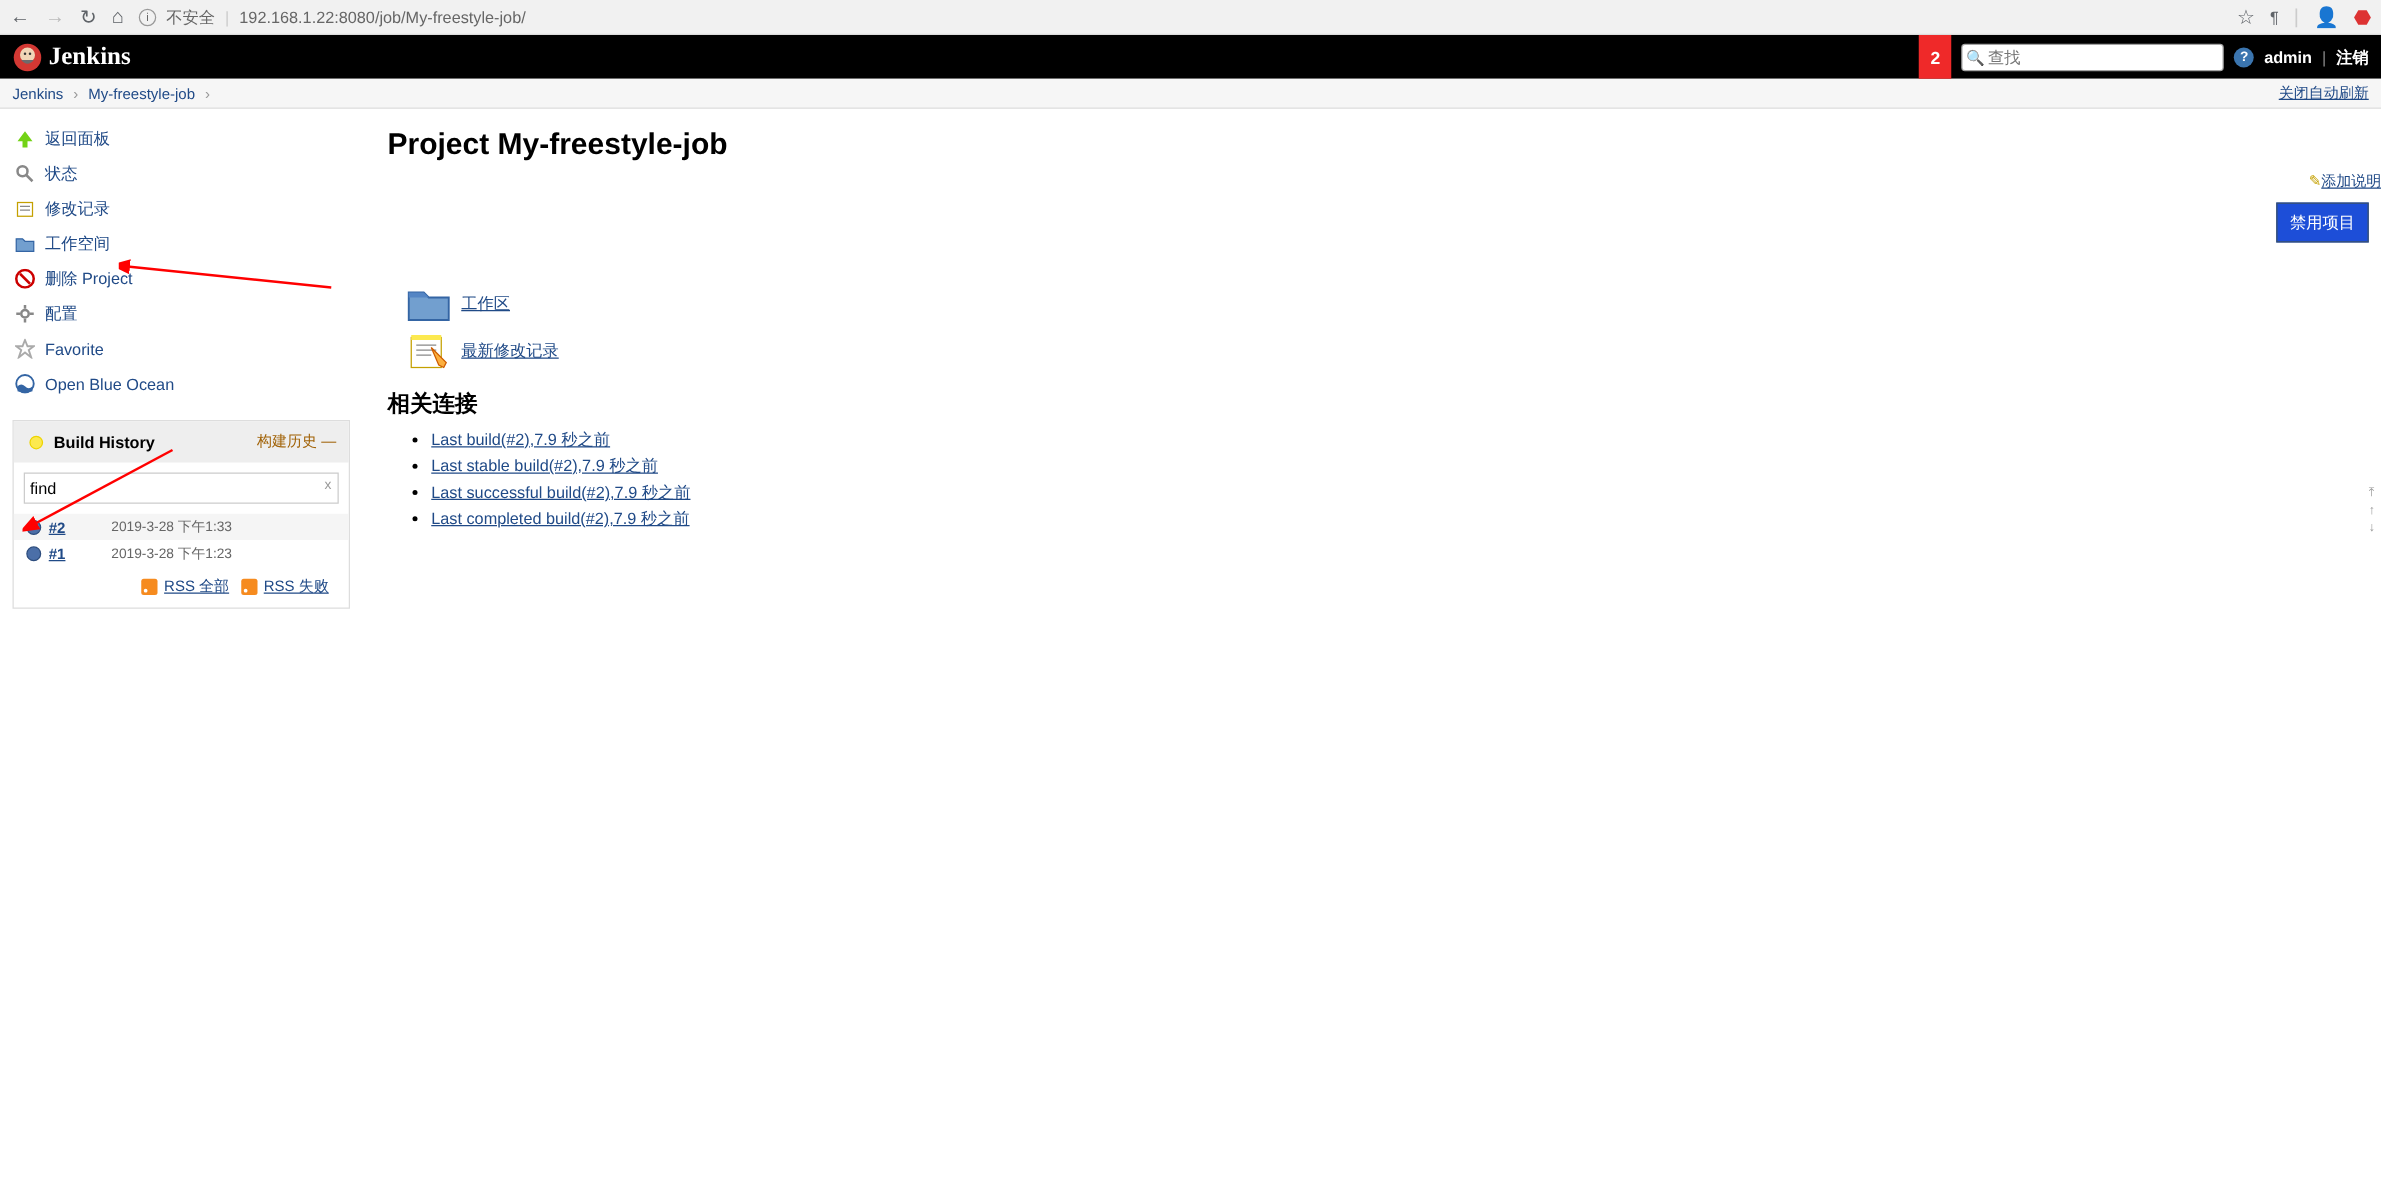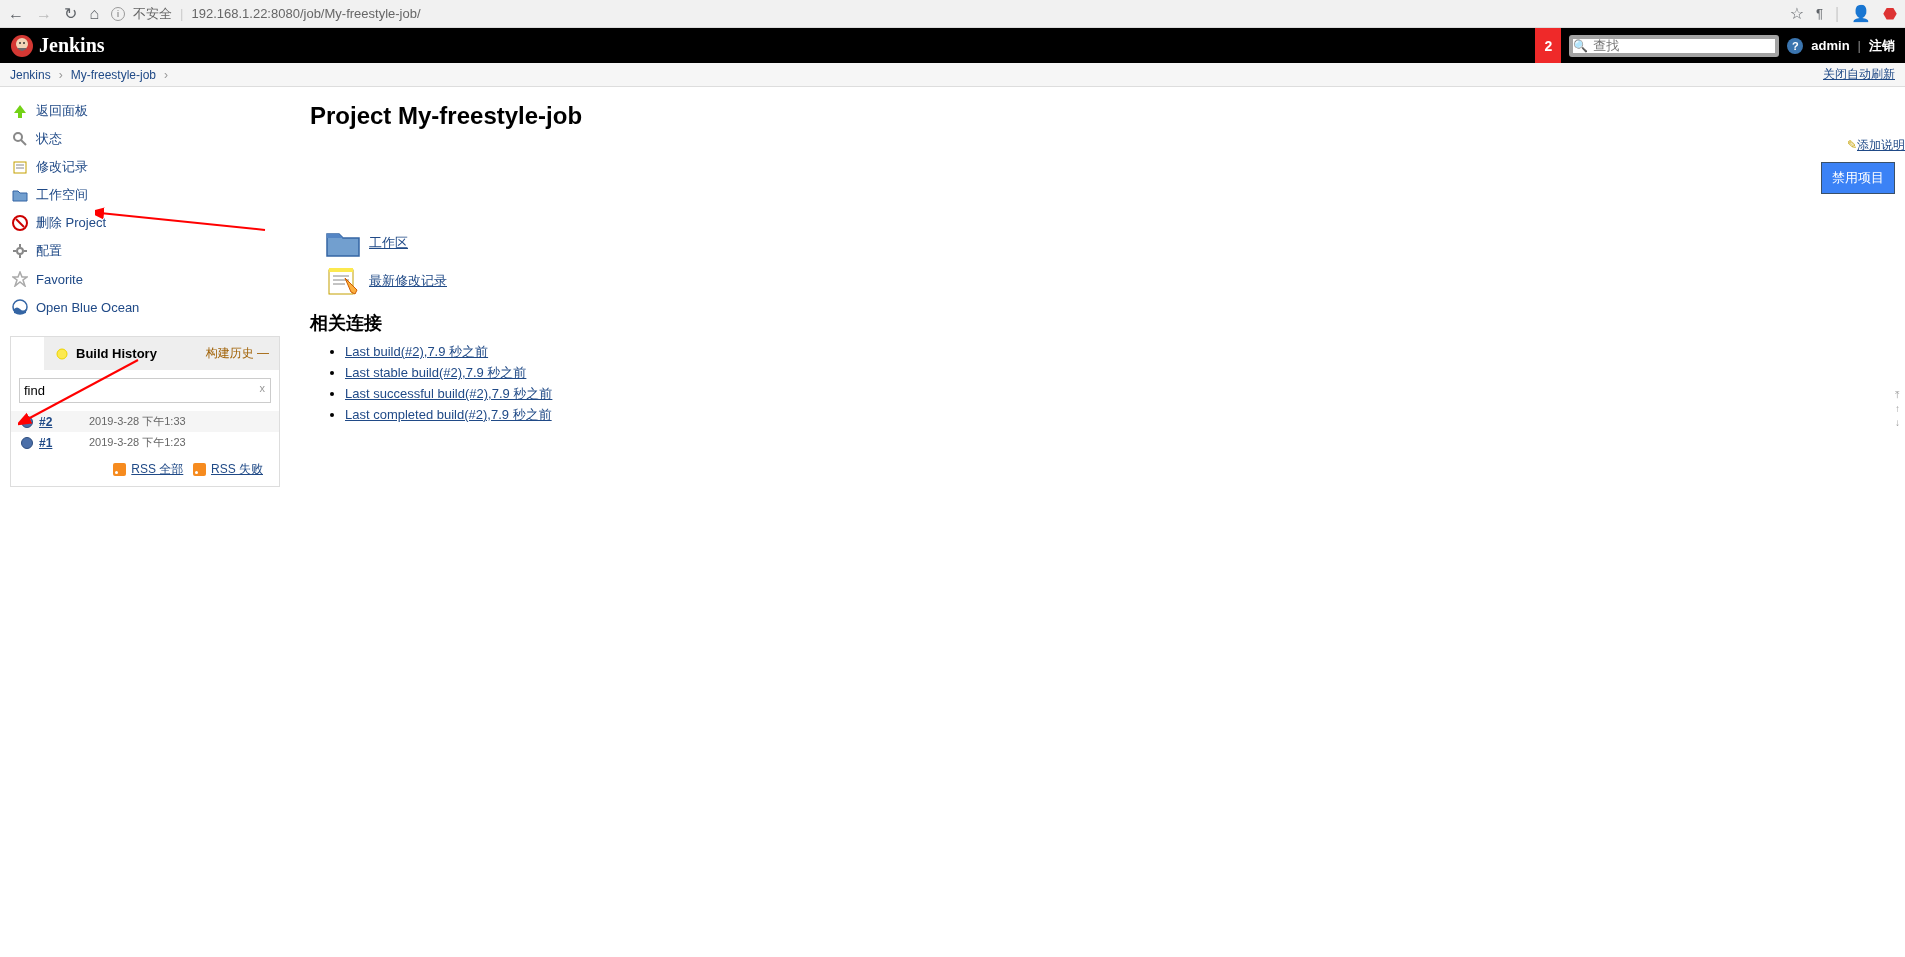--- a/index.html
+++ b/index.html
@@ -13,21 +13,21 @@
     .url-bar .insecure { border: 1px solid #999; border-radius: 50%; width: 14px; height: 14px; display: inline-flex; align-items: center; justify-content: center; font-size: 9px; }
     .browser-right { display: flex; gap: 12px; align-items: center; color: #5f6368; }
     .browser-right span { font-size: 16px; }
     
     
     .jenkins-header { height: 35px; background: #000; color: #fff; display: flex; align-items: center; padding: 0 10px; }
     .logo { display: flex; align-items: center; gap: 5px; }
     .logo-text { font-size: 20px; font-weight: bold; font-family: Georgia, serif; }
     .header-right { margin-left: auto; display: flex; align-items: center; gap: 8px; }
     .notif-badge { background: #ef2929; color: #fff; width: 26px; height: 35px; display: flex; align-items: center; justify-content: center; font-weight: bold; font-size: 14px; }
-    .search-box { width: 210px; height: 22px; border-radius: 3px; border: 4px solid #a3a3a3; padding: 0 6px; font-size: 13px; background: #fff; }
+    .search-box { width: 210px; height: 22px; border-radius: 3px; border: 1px solid #a3a3a3; padding: 0 6px; font-size: 13px; background: #fff; }
     .help-icon { width: 16px; height: 16px; background: #3b75af; border-radius: 50%; color: #fff; display: flex; align-items: center; justify-content: center; font-size: 11px; font-weight: bold; }
     .header-link { color: #fff; font-weight: bold; font-size: 13px; cursor: pointer; }
     
     
     .breadcrumb { height: 24px; background: #f6f6f6; border-bottom: 1px solid #ddd; display: flex; align-items: center; padding: 0 10px; font-size: 12px; }
     .breadcrumb a { color: #204a87; text-decoration: none; cursor: pointer; }
     .breadcrumb .sep { color: #999; margin: 0 8px; }
     .breadcrumb-right { margin-left: auto; }
     .breadcrumb-right a { text-decoration: underline; }
     
@@ -36,21 +36,21 @@
     .sidebar { width: 290px; padding: 10px; }
     .main { flex: 1; padding: 15px 20px; position: relative; }
     
     
     .task { display: flex; align-items: center; padding: 4px 0; cursor: pointer; }
     .task-icon { width: 20px; height: 20px; margin-right: 6px; display: flex; align-items: center; justify-content: center; }
     .task-link { color: #204a87; font-size: 13px; }
     
     
     .build-history { margin-top: 15px; border: 1px solid #ddd; background: #fff; }
-    .bh-header { background: #eee; padding: 8px 10px; display: flex; align-items: center; margin-left: 33px; }
+    .bh-header { background: #eee; padding: 8px 10px; display: flex; align-items: center; }
     .bh-title { font-weight: bold; font-size: 13px; margin-left: 6px; }
     .bh-trend { margin-left: auto; color: #a16207; font-size: 12px; cursor: pointer; }
     .bh-find { width: calc(100% - 16px); margin: 8px; padding: 4px; border: 1px solid #ccc; font-size: 13px; position: relative; }
     .bh-find-wrap { position: relative; }
     .bh-find-x { position: absolute; right: 14px; top: 12px; color: #999; cursor: pointer; font-size: 11px; }
     .build-row { display: flex; align-items: center; padding: 3px 10px; font-size: 12px; }
     .build-row.shade { background: #f5f5f5; }
     .build-ball { width: 12px; height: 12px; border-radius: 50%; background: #4b6fa8; margin-right: 6px; border: 1px solid #2d4d7e; }
     .build-num { color: #204a87; text-decoration: underline; font-weight: bold; cursor: pointer; width: 30px; }
     .build-date { color: #666; font-size: 11px; margin-left: 20px; }
@@ -58,21 +58,21 @@
     .bh-controls span { color: #999; font-size: 10px; cursor: pointer; line-height: 14px; }
     .rss-row { text-align: right; padding: 8px 10px; font-size: 12px; }
     .rss-icon { display: inline-block; width: 13px; height: 13px; background: #f68b1f; border-radius: 2px; margin-right: 2px; vertical-align: middle; position: relative; }
     .rss-icon::after { content: ""; position: absolute; bottom: 2px; left: 2px; width: 3px; height: 3px; background: #fff; border-radius: 50%; }
     .rss-link { color: #204a87; text-decoration: underline; cursor: pointer; margin-right: 6px; text-align: right; }
     
     
     .page-title { font-size: 24px; font-weight: bold; margin-bottom: 30px; }
     .add-desc { position: absolute; right: 0; top: 50px; font-size: 12px; }
     .add-desc a { color: #204a87; text-decoration: underline; cursor: pointer; }
-    .disable-btn { position: absolute; right: 10px; top: 75px; background: #3b82f6; color: #fff; padding: 6px 10px; font-size: 13px; cursor: pointer; border: 1px solid #3a5068; margin-left: 24px; }
+    .disable-btn { position: absolute; right: 10px; top: 75px; background: #1d4ed8; color: #fff; padding: 6px 10px; font-size: 13px; cursor: pointer; border: 1px solid #3a5068; margin-left: 24px; }
     
     .main-link { display: flex; align-items: center; margin: 8px 0 8px 15px; }
     .main-link-icon { width: 36px; height: 30px; margin-right: 8px; }
     .main-link a { color: #204a87; text-decoration: underline; cursor: pointer; font-size: 13px; }
     
     .related-title { font-size: 18px; font-weight: bold; margin: 15px 0 8px 0; font-family: Liberation Serif, serif; }
     .related-list { margin-left: 35px; }
     .related-list li { margin: 3px 0; font-size: 13px; }
     .related-list a { color: #204a87; text-decoration: underline; cursor: pointer; }
     

